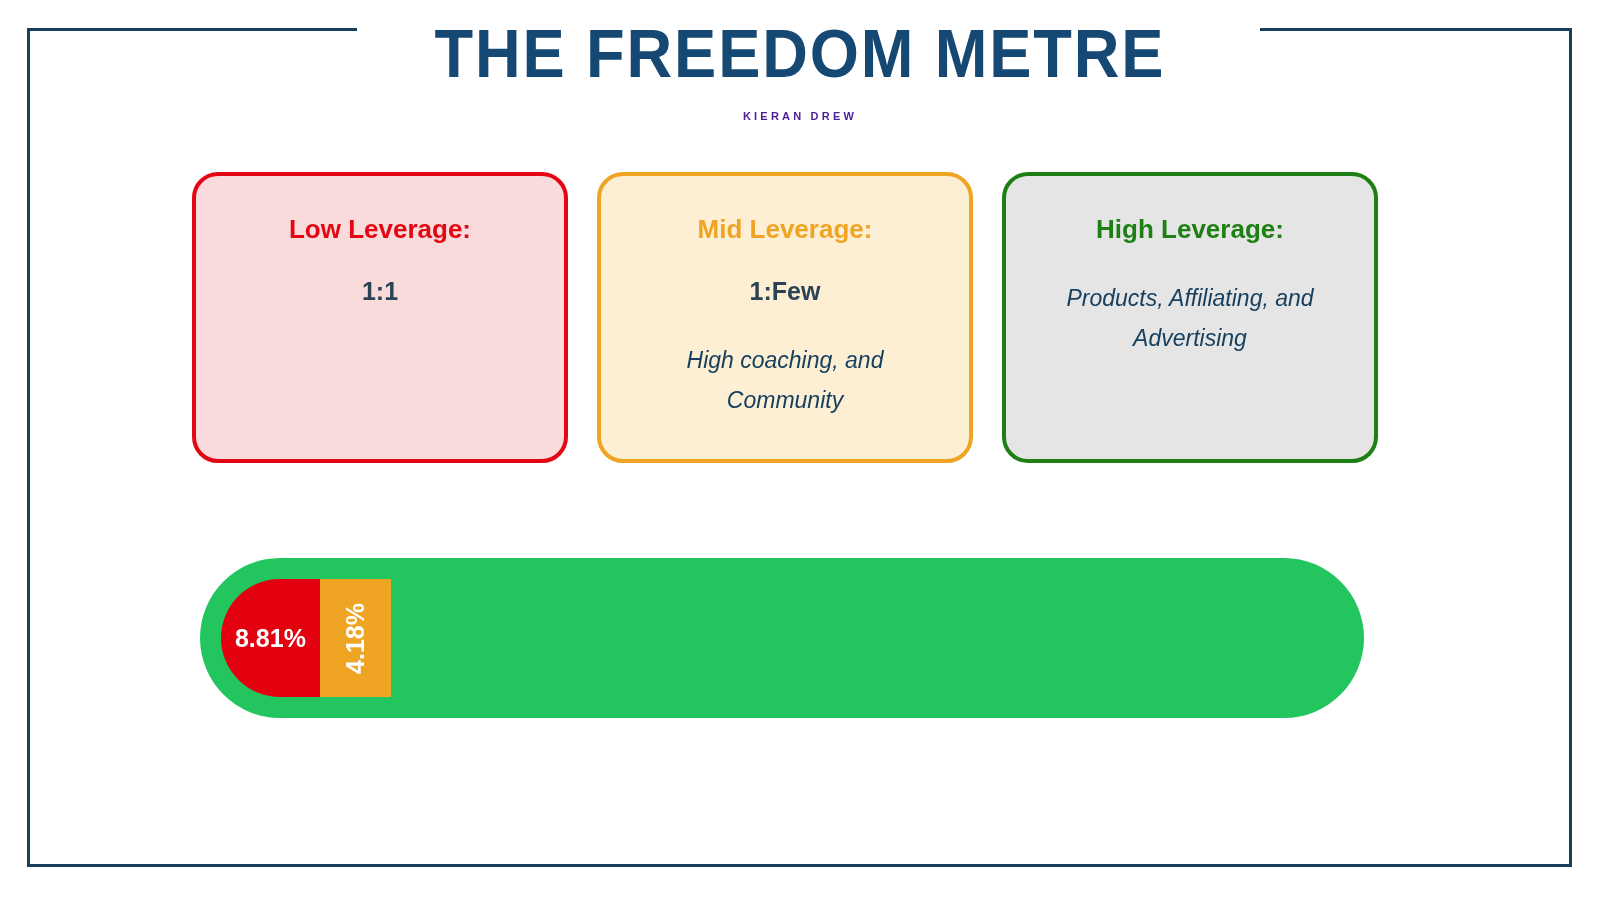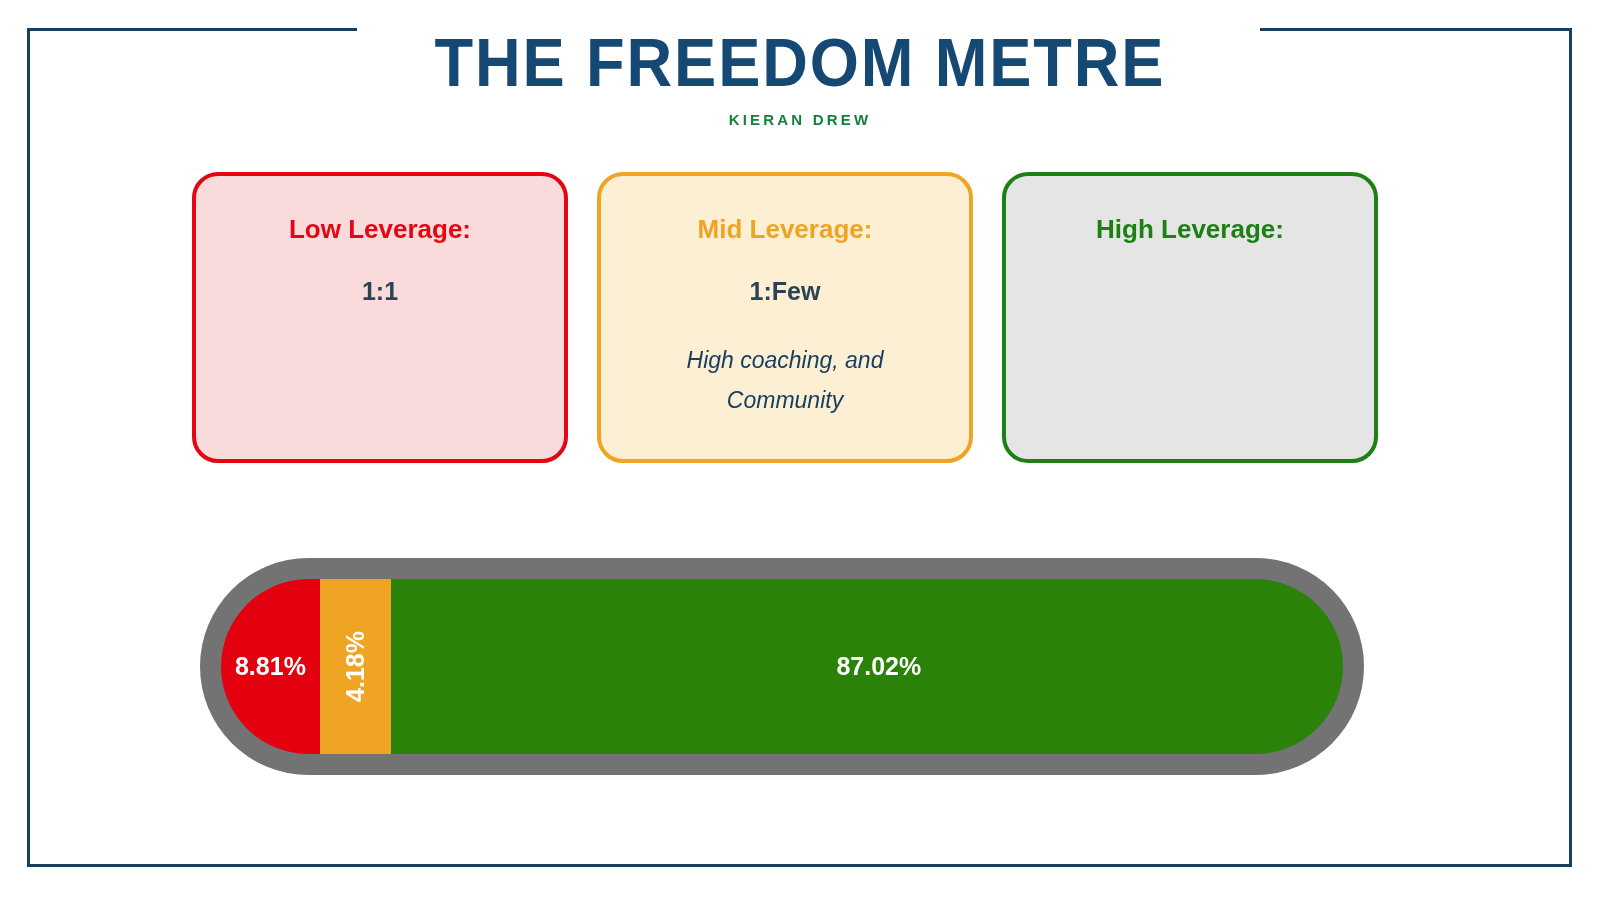--- a/index.html
+++ b/index.html
@@ -34,43 +34,43 @@
     top: 18px;
     width: 903px;
     height: 22px;
     background: #ffffff;
   }
 
   
   #header {
     position: absolute;
     left: 0;
-    top: 13px;
+    top: 4px;
     width: 1600px;
     text-align: center;
   }
   #title {
     margin: 0;
     padding-top: 14px;
     font-family: "Liberation Sans Narrow", "Liberation Sans", sans-serif;
     font-size: 68px;
     line-height: 70px;
     font-weight: bold;
     letter-spacing: 2px;
     color: #154872;
     transform: scaleX(0.93);
     transform-origin: center center;
   }
   #subtitle {
-    margin: 4px;
+    margin: 12px;
     padding-top: 10px;
-    font-size: 15px;
+    font-size: 11px;
     font-weight: bold;
     letter-spacing: 3.2px;
-    color: #15803d;
+    color: #4c1d95;
   }
 
   
   #cards {
     position: absolute;
     left: 192px;
     top: 172px;
     width: 1186px;
     height: 342px;
     display: flex;
@@ -115,22 +115,22 @@
   .card.mid  .card-heading { color: #F0A423; }
   .card.high { border-color: #1E8014; background: #e5e5e5; }
   .card.high .card-heading { color: #1E8014; }
 
   
   #metre {
     position: absolute;
     left: 200px;
     top: 558px;
     width: 1164px;
-    height: 217px;
-    background: #737373;
+    height: 160px;
+    background: #22c55e;
     border-radius: 109px;
     box-sizing: border-box;
     padding: 21px 21px;
   }
   #metre-track {
     position: relative;
     width: 100%;
     height: 100%;
     border-radius: 88px;
     overflow: hidden;
@@ -175,33 +175,31 @@
   </div>
 
   <div class="card mid">
     <div class="card-heading">Mid Leverage:</div>
     <div class="card-ratio">1:Few</div>
     <div class="card-body">High coaching, and Community</div>
   </div>
 
   <div class="card high">
     <div class="card-heading">High Leverage:</div>
+    <div class="card-body">Products, Affiliating, and Advertising</div>
   </div>
 
 </div>
 
 <div id="metre">
   <div id="metre-track">
 
     <div class="seg red" style="flex: 0 0 8.80912%; background: rgb(227, 0, 15);">
       <span>8.81%</span>
     </div>
 
     <div class="seg orange" style="flex: 0 0 4.17958%; background: rgb(240, 164, 35);">
       <span class="seg-label-rot">4.18%</span>
     </div>
 
-    <div class="seg green" style="flex: 0 0 87.0113%; background: rgb(42, 130, 9);">
-      <span>87.02%</span>
-    </div>
 
   </div>
 </div>
 
 </body></html>

